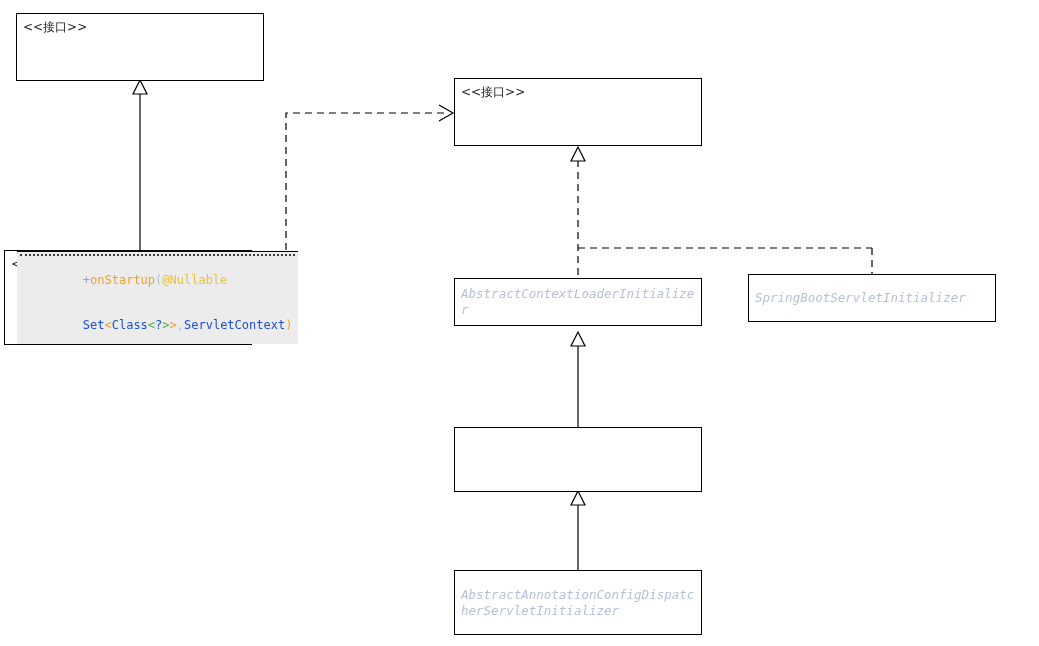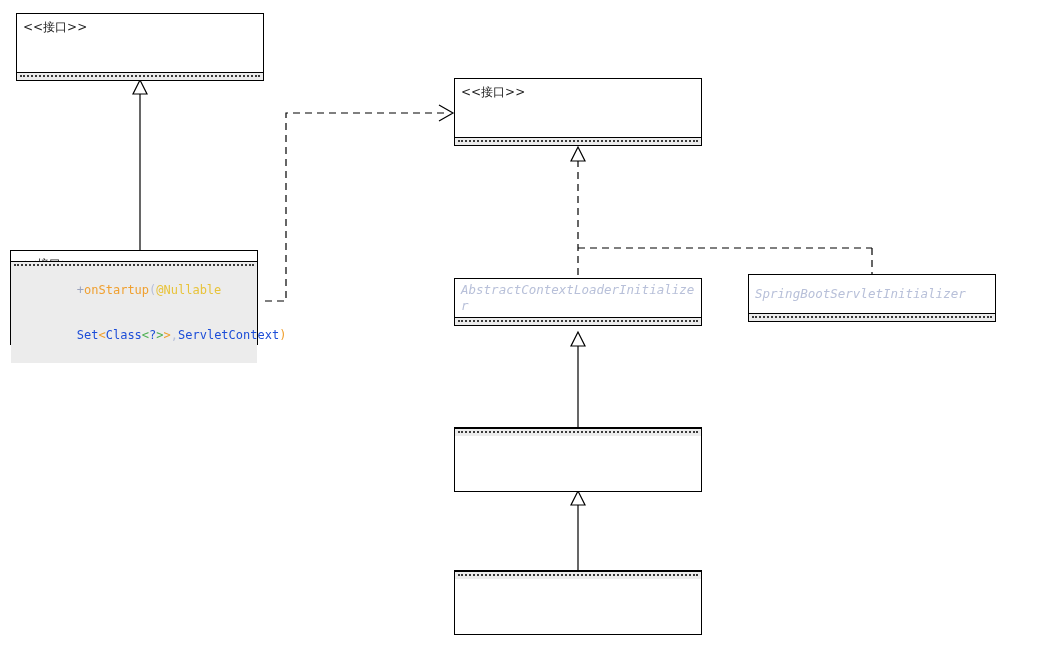--- a/index.html
+++ b/index.html
@@ -30,21 +30,21 @@
     pointer-events: none;
   }
 
   
   .uml-box {
     position: absolute;
     box-sizing: border-box;
     border: 1px solid #000000;
     background: #ffffff;
     display: flex;
-    flex-direction: column;
+    flex-direction: row;
   }
   .uml-head {
     flex: 1 1 auto;
     background: #ffffff;
     padding: 6px 6px 4px 6px;
     box-sizing: border-box;
     overflow: hidden;
   }
   .stereotype {
     font-family: "DejaVu Sans", "Liberation Sans", sans-serif;
@@ -161,21 +161,21 @@
     </g>
   </svg>
 
   <div class="uml-box" style="left:16px; top:13px; width:248px; height:68px;">
     <div class="uml-head">
       <div class="stereotype">&lt;&lt;接口&gt;&gt;</div>
     </div>
     <div class="uml-sep"></div>
   </div>
 
-  <div class="uml-box" style="left:10px; top:250px; width:248px; height:95px;">
+  <div class="uml-box" style="left:4px; top:250px; width:248px; height:95px;">
     <div class="uml-head">
       <div class="stereotype">&lt;&lt;接口&gt;&gt;</div>
 
     </div>
     <div class="uml-members">
       <div class="member-line">
         <span class="tok-vis">+</span><span class="tok-meth">onStartup</span><span class="tok-punc">(</span><span class="tok-anno">@Nullable</span>
       </div>
       <div class="member-line">
         <span class="tok-type">Set</span><span class="tok-ang1">&lt;</span><span class="tok-type">Class</span><span class="tok-ang2">&lt;</span><span class="tok-type">?</span><span class="tok-ang2">&gt;</span><span class="tok-ang1">&gt;</span><span class="tok-punc">,</span><span class="tok-type">ServletContext</span><span class="tok-ang1">)</span>
@@ -202,16 +202,19 @@
       <div class="cls-name abstract">AbstractContextLoaderInitializer</div>
     </div>
     <div class="uml-sep"></div>
   </div>
 
   <div class="uml-box no-stereo" style="left:454px; top:427px; width:248px; height:65px;">
     <div class="uml-sep"></div>
   </div>
 
   <div class="uml-box no-stereo" style="left:454px; top:570px; width:248px; height:65px;">
+    <div class="uml-head">
+      <div class="cls-name abstract">AbstractAnnotationConfigDispatcherServletInitializer</div>
+    </div>
     <div class="uml-sep"></div>
   </div>
 
 </div>
 
 </body></html>

